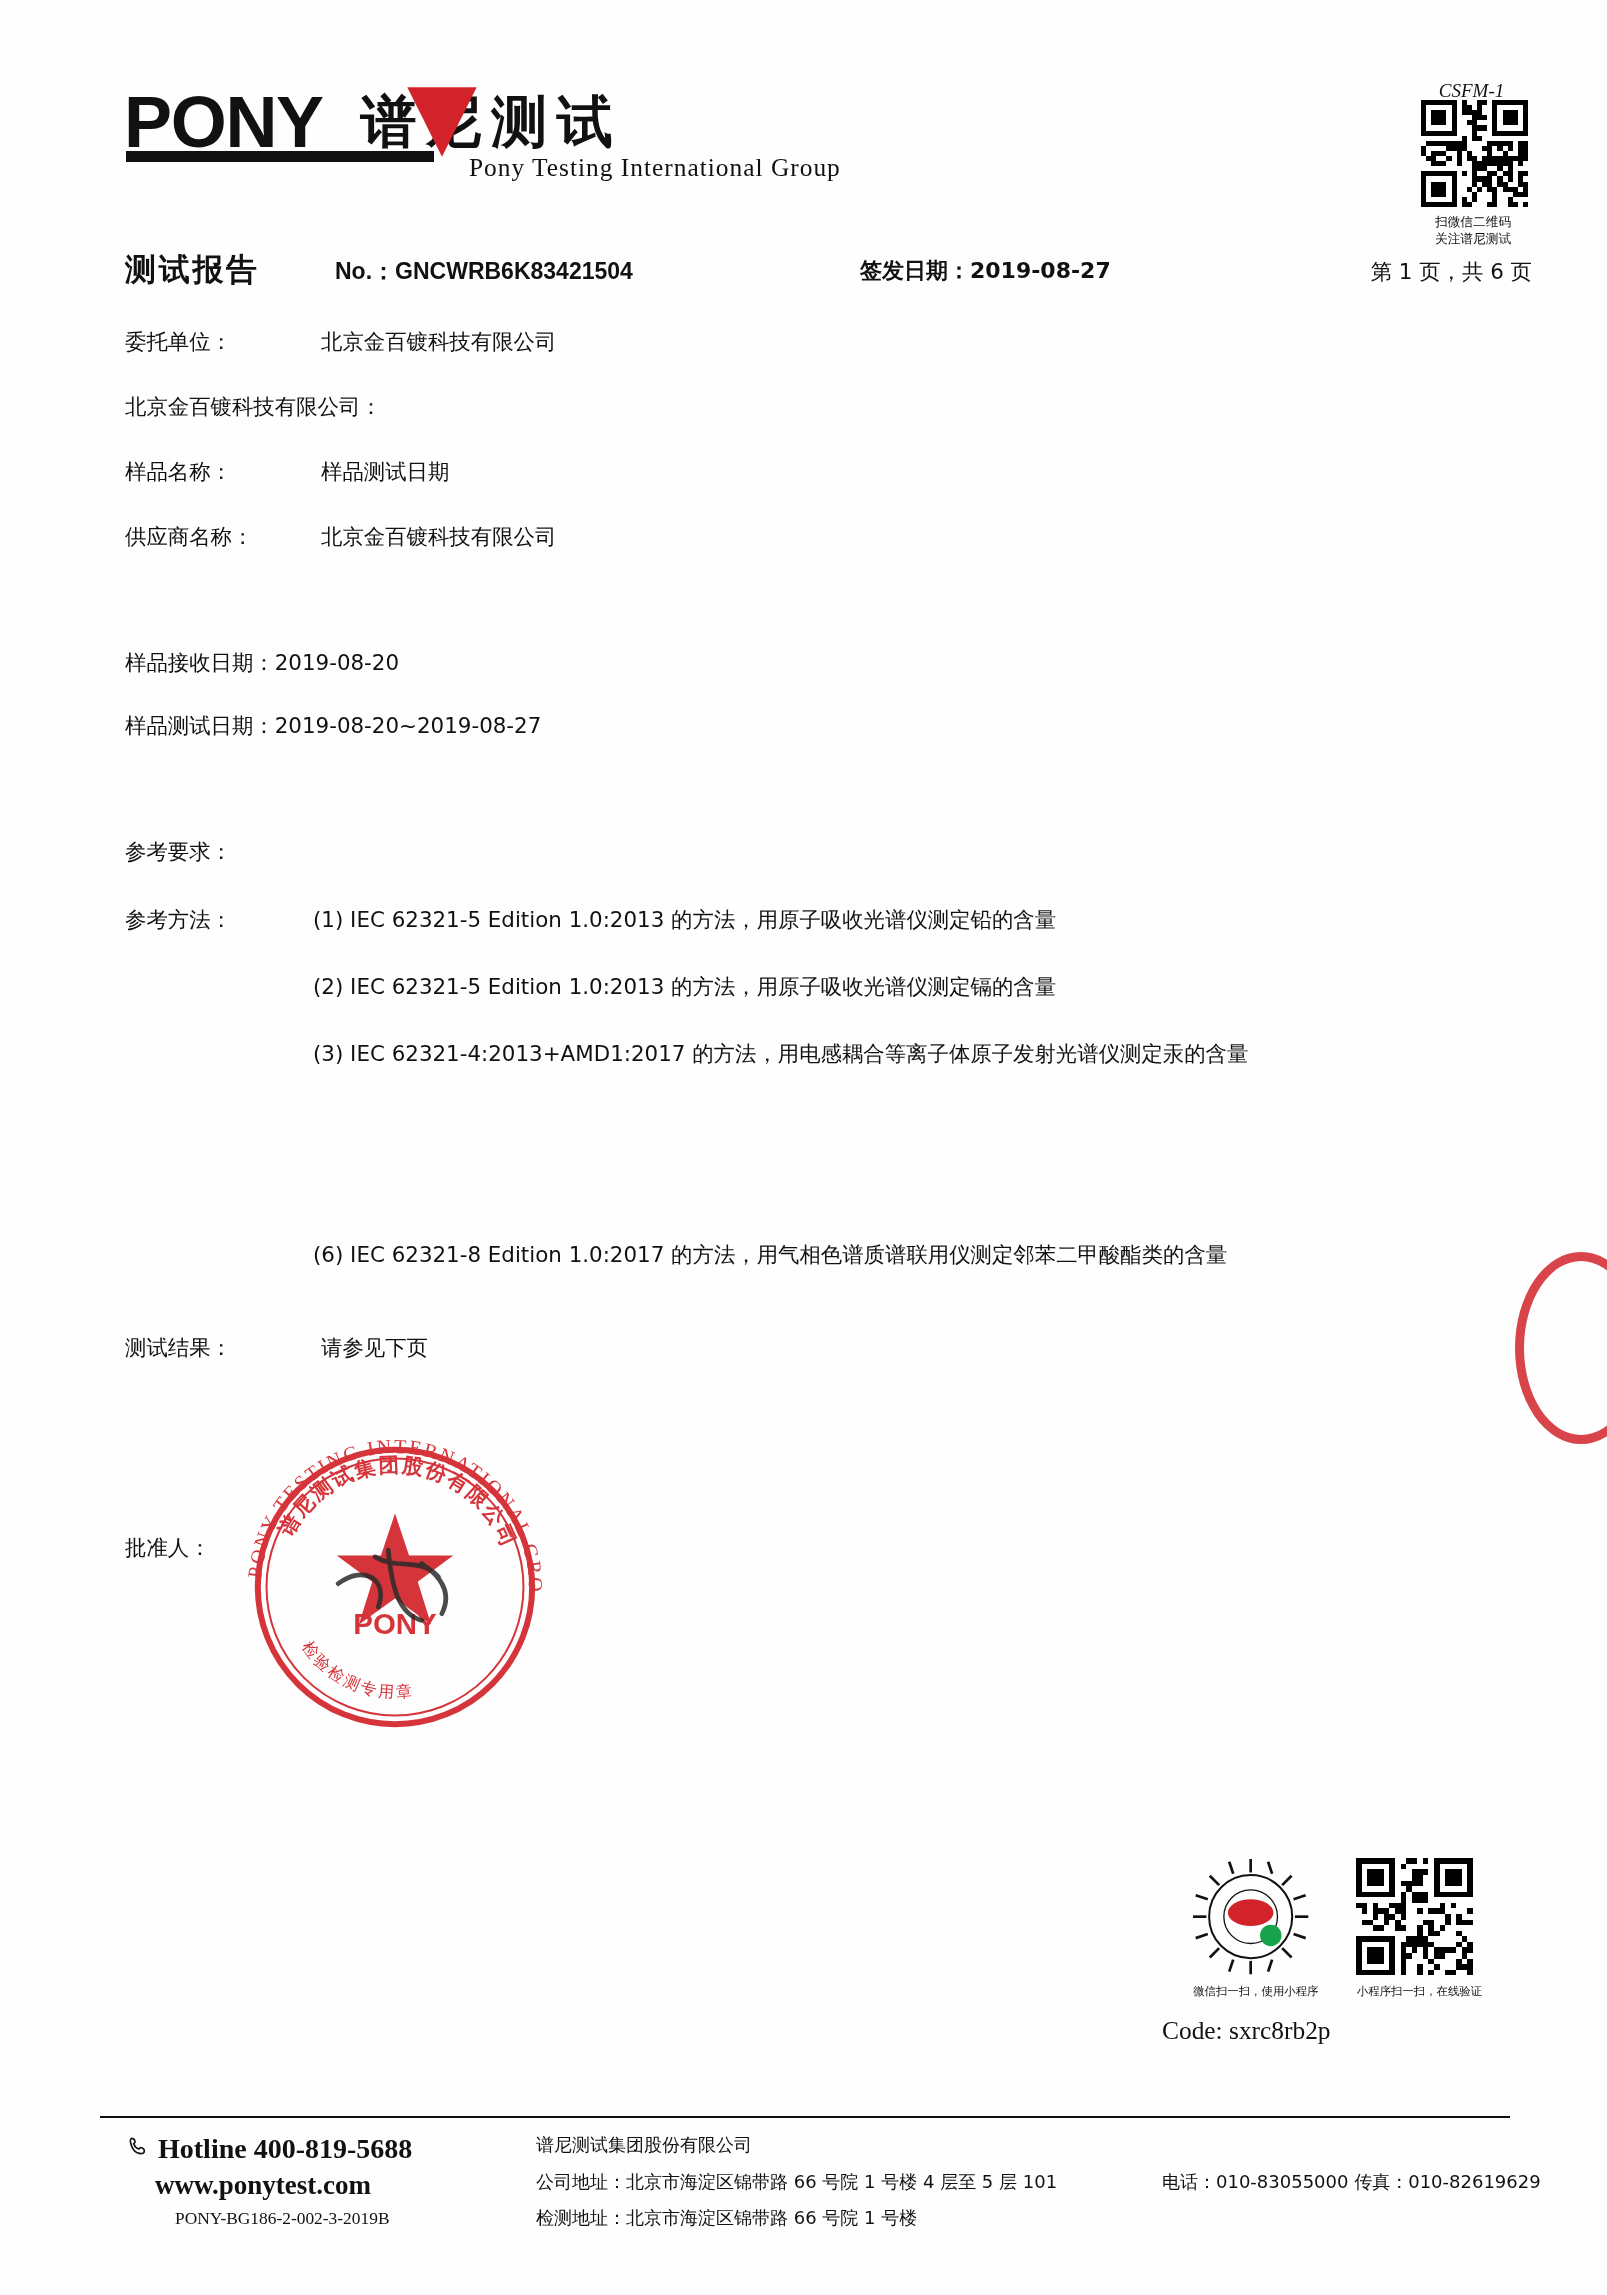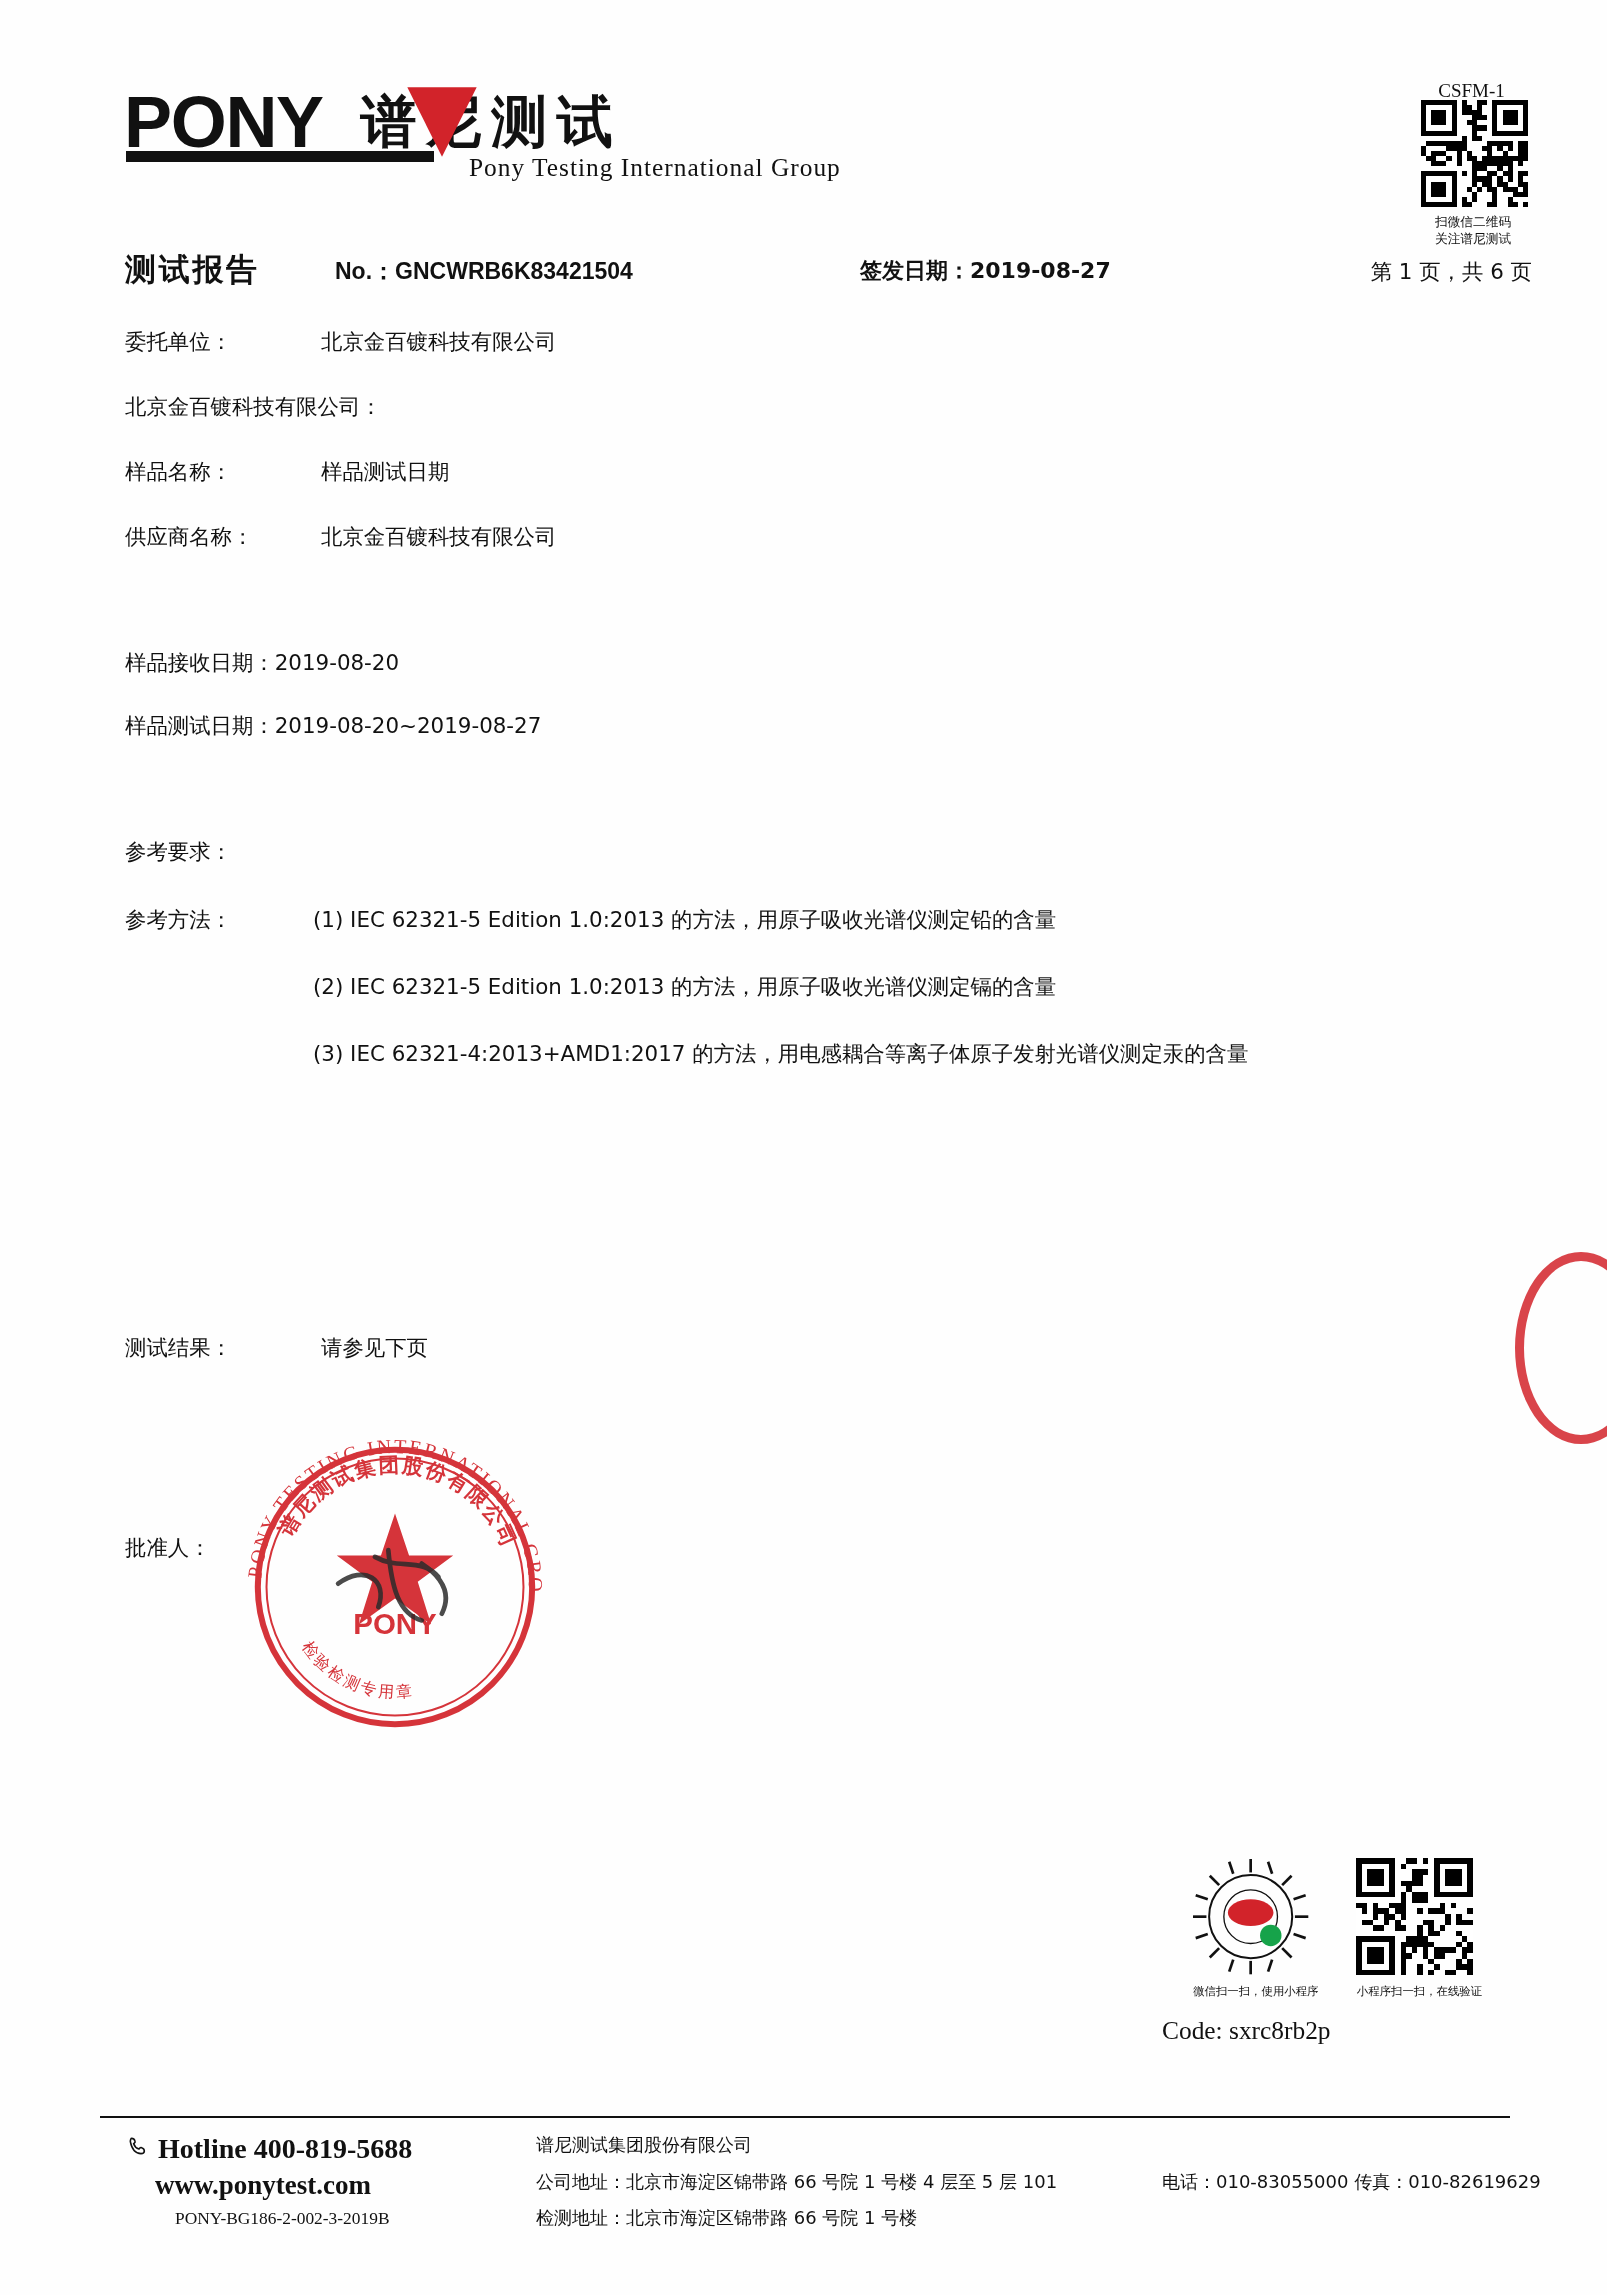--- a/index.html
+++ b/index.html
@@ -72,20 +72,21 @@
 
   .csfm {
     position: absolute;
     right: 75px;
     top: 80px;
     font-family: "Liberation Serif", serif;
     font-size: 19px;
     color: #111;
     text-align: center;
     width: 121px;
+    font-style: italic;
   }
   .qr-top {
     position: absolute;
     right: 79px;
     top: 100px;
     width: 107px;
     height: 107px;
   }
   .qr-caption {
     position: absolute;
@@ -589,20 +590,21 @@
     <span>样品测试日期：</span><span>2019-08-20~2019-08-27</span>
   </div>
 
   <div class="field-label" style="top:837px">参考要求：</div>
 
   <div class="methods-label">参考方法：</div>
 
   <div class="method-item" style="top:905px">(1) IEC 62321-5 Edition 1.0:2013 的方法，用原子吸收光谱仪测定铅的含量</div>
   <div class="method-item" style="top:972px">(2) IEC 62321-5 Edition 1.0:2013 的方法，用原子吸收光谱仪测定镉的含量</div>
   <div class="method-item" style="top:1039px">(3) IEC 62321-4:2013+AMD1:2017 的方法，用电感耦合等离子体原子发射光谱仪测定汞的含量</div>
+  <div class="method-item" style="top:1240px">(6) IEC 62321-8 Edition 1.0:2017 的方法，用气相色谱质谱联用仪测定邻苯二甲酸酯类的含量</div>
 
   <div class="field-label" style="top:1333px">测试结果：</div>
   <div class="field-value" style="top:1333px">请参见下页</div>
 
   <div class="field-label" style="top:1533px">批准人：</div>
 
   <div class="red-arc"></div>
 
   <svg class="stamp" viewBox="0 0 520 520">
     <defs>

